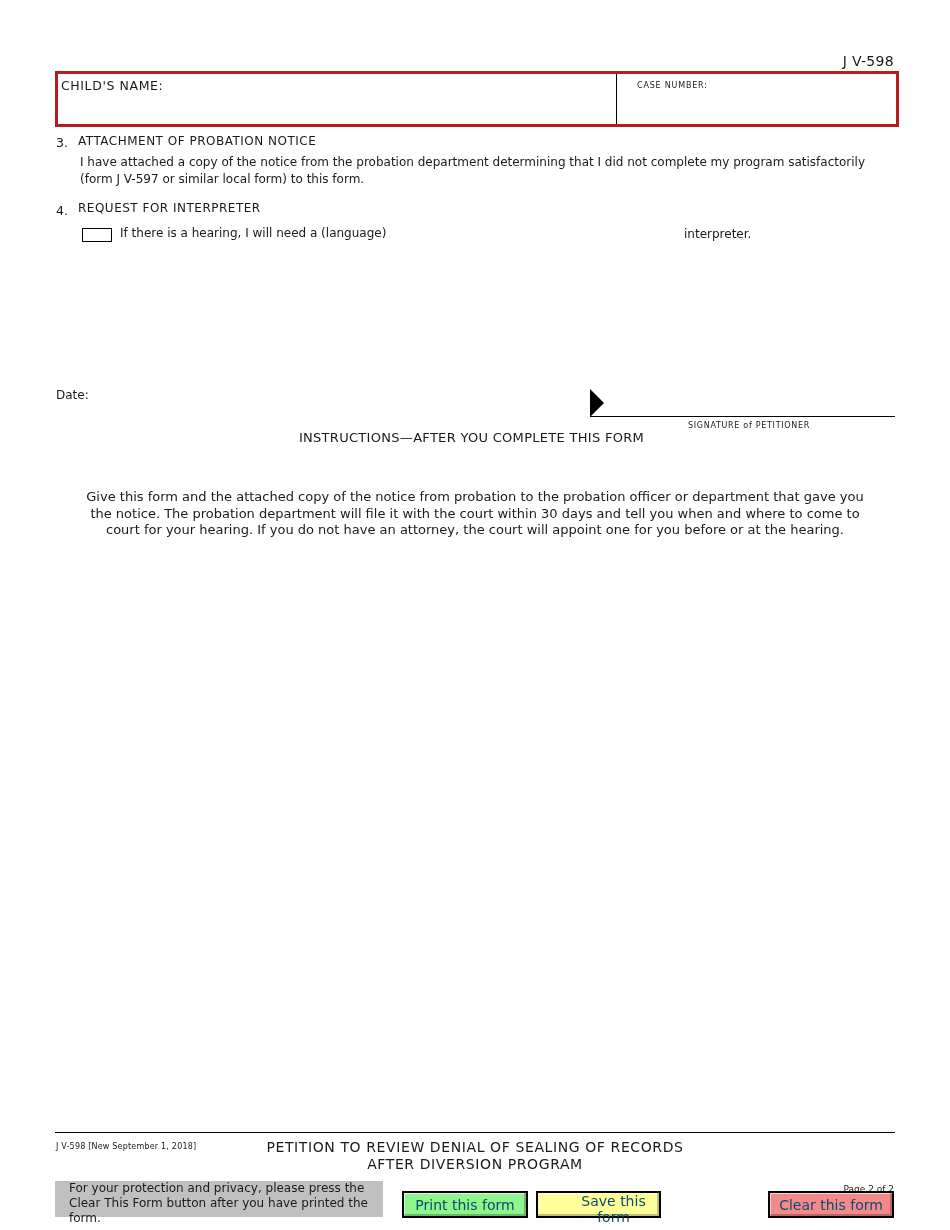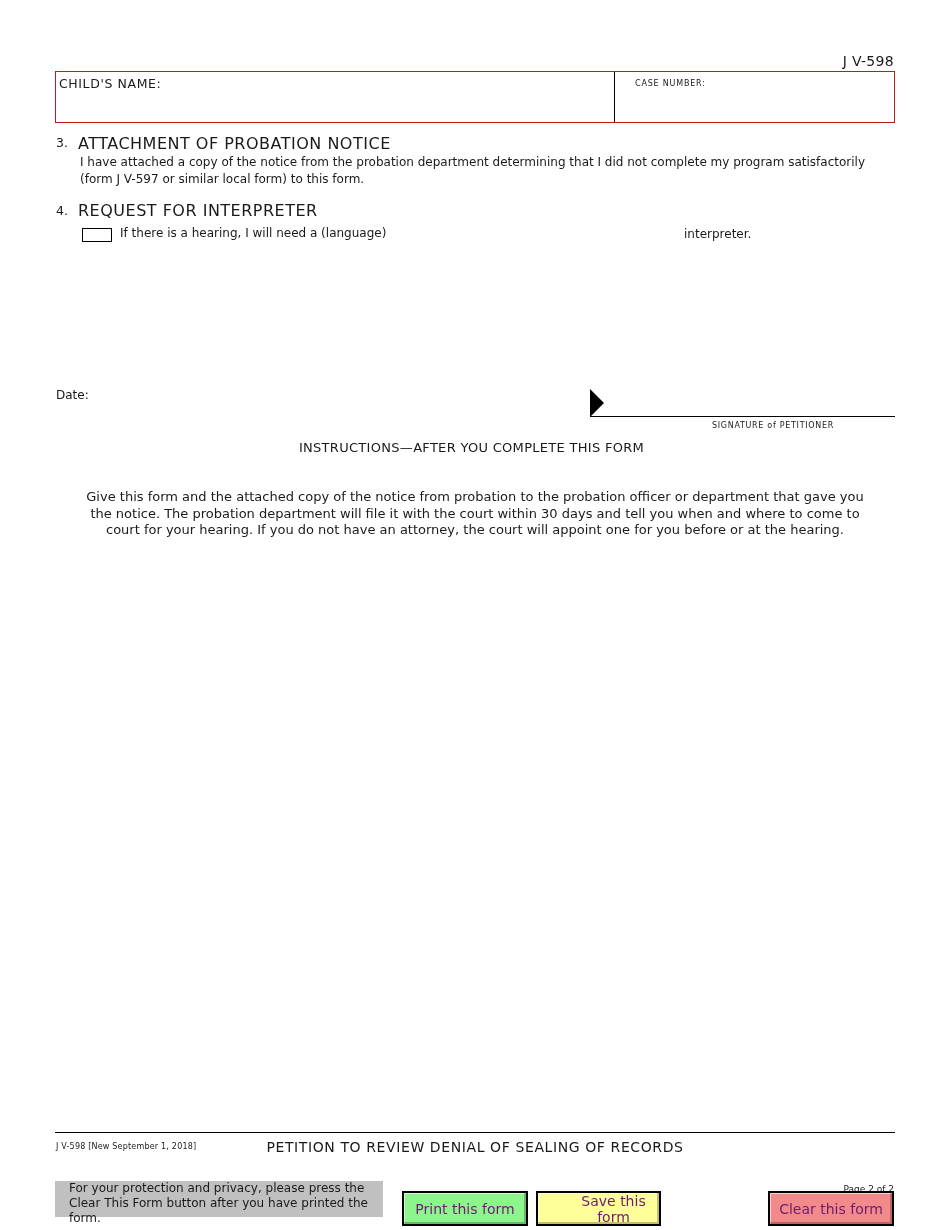--- a/index.html
+++ b/index.html
@@ -7,73 +7,73 @@
       width: 950px; height: 1230px; position: relative; overflow: hidden;
       font-family: "DejaVu Sans", "Liberation Sans", sans-serif;
       color: #1a1a1a;
     }
     .abs { position: absolute; }
 
     .form-id { right: 56px; top: 53px; font-size: 14px; letter-spacing: 0.3px; }
 
     .caption-box {
       left: 55px; top: 71px; width: 838px; height: 50px;
-      border: 1px solid #b91c1c; display: flex;
+      border: 3px solid #b91c1c; display: flex;
     }
     .caption-name { flex: 0 0 558px; border-right: 1px solid #000; position: relative; }
     .caption-case { flex: 1; position: relative; }
     .caption-name .lbl { position: absolute; left: 3px; top: 4px; font-size: 12.5px; letter-spacing: 0.6px; }
     .caption-case .lbl { position: absolute; left: 20px; top: 7px; font-size: 8px; letter-spacing: 0.8px; }
     .field-input {
       position: absolute; border: none; background: transparent; outline: none;
       font-family: "DejaVu Sans", "Liberation Sans", sans-serif; font-size: 12px;
     }
     .caption-name .field-input { left: 4px; top: 22px; width: 545px; height: 22px; }
     .caption-case .field-input { left: 6px; top: 22px; width: 268px; height: 22px; }
 
     .item-num { font-size: 12.5px; }
-    .item-title { font-size: 16px; letter-spacing: 0.5px; }
+    .item-title { font-size: 12px; letter-spacing: 0.5px; }
     .body-text { font-size: 12px; line-height: 17px; }
 
     .checkbox {
       left: 82px; top: 228px; width: 28px; height: 12px;
       border: 1px solid #000; background: #fff; cursor: pointer;
     }
 
     .sig-arrow {
       left: 590px; top: 389px; width: 0; height: 0;
       border-top: 14px solid transparent; border-bottom: 14px solid transparent;
       border-left: 14px solid #000;
     }
     .sig-line { left: 590px; top: 416px; width: 305px; height: 1px; background: #000; }
-    .sig-label { left: 712px; top: 421px; font-size: 8px; letter-spacing: 0.7px; }
+    .sig-label { left: 688px; top: 421px; font-size: 8px; letter-spacing: 0.7px; }
 
-    .instr-title { left: 0; width: 943px; top: 440px; text-align: center; font-size: 13px; letter-spacing: 0.3px; }
+    .instr-title { left: 0; width: 943px; top: 430px; text-align: center; font-size: 13px; letter-spacing: 0.3px; }
     .instr-body {
       left: 75px; width: 800px; top: 489px; text-align: center;
       font-size: 13px; line-height: 16.5px;
     }
 
     .footer-rule { left: 55px; top: 1132px; width: 840px; height: 1px; background: #000; }
     .footer-left { left: 56px; top: 1142px; font-size: 8px; letter-spacing: 0.2px; }
     .footer-center { left: 0; width: 950px; top: 1139px; text-align: center; font-size: 14px; letter-spacing: 0.6px; line-height: 17px; }
     .footer-right { right: 56px; top: 1184px; font-size: 9px; }
 
     .privacy-note {
       left: 55px; top: 1181px; width: 328px; height: 36px;
       background: #c0c0c0; font-size: 12px; line-height: 15px; padding: 0 14px;
       box-sizing: border-box;
     }
 
     .form-btn {
-      position: absolute; top: 1192px; height: 33px;
+      position: absolute; top: 1192px; height: 25px;
       border: 1px solid #000; box-shadow: inset -2px -2px 0 rgba(0,0,0,0.25), inset 1px 1px 0 rgba(255,255,255,0.6);
       outline: 1px solid #000; outline-offset: 0;
       font-family: "DejaVu Sans", "Liberation Sans", sans-serif; font-size: 14px;
-      padding: 0; cursor: pointer; color: #701a75;
+      padding: 0; cursor: pointer; color: #0c4a6e;
     }
     .btn-print { left: 403px; width: 124px; }
     .btn-save  { left: 537px; width: 123px; padding-left: 30px; }
     .btn-clear { left: 769px; width: 124px; }
   </style>
 </head>
 <body>
 
 <div class="abs form-id">J V-598</div>
 
@@ -111,19 +111,20 @@
 <div class="abs sig-line"></div>
 <span class="abs sig-label">SIGNATURE of PETITIONER</span>
 
 <div class="abs instr-title">INSTRUCTIONS—AFTER YOU COMPLETE THIS FORM</div>
 <div class="abs instr-body">Give this form and the attached copy of the notice from probation to the probation officer or department that gave you the notice. The probation department will file it with the court within 30 days and tell you when and where to come to court for your hearing. If you do not have an attorney, the court will appoint one for you before or at the hearing.</div>
 
 <div class="abs footer-rule"></div>
 <span class="abs footer-left">J V-598 [New September 1, 2018]</span>
 <div class="abs footer-center">
   <div>PETITION TO REVIEW DENIAL OF SEALING OF RECORDS</div>
+  <div>AFTER DIVERSION PROGRAM</div>
 </div>
 <span class="abs footer-right">Page 2 of 2</span>
 
 <div class="abs privacy-note">For your protection and privacy, please press the Clear This Form button after you have printed the form.</div>
 <button class="form-btn btn-print" style="background:#8cf58c;">Print this form</button>
 <button class="form-btn btn-save" style="background:#ffff99;">Save this form</button>
 <button class="form-btn btn-clear" style="background:#f28a8a;">Clear this form</button>
 
 </body></html>

